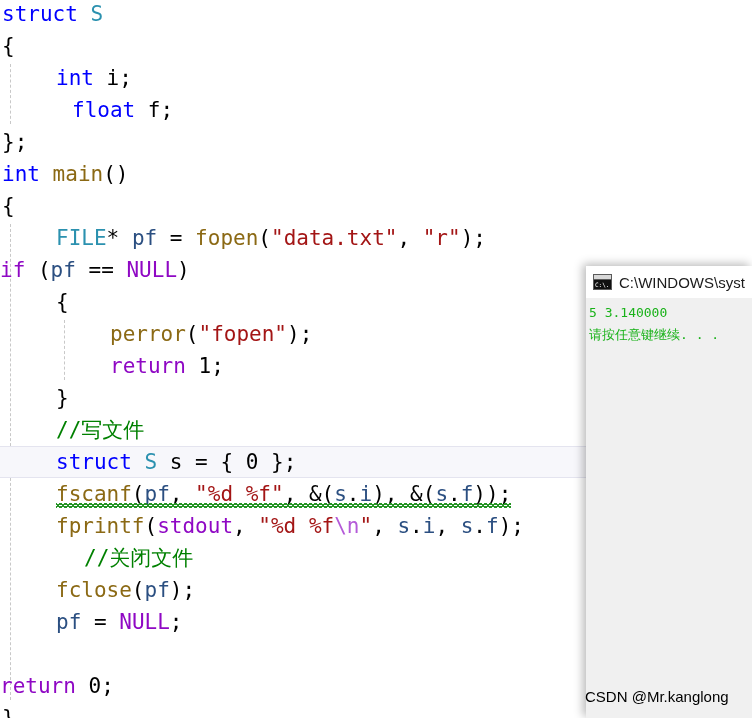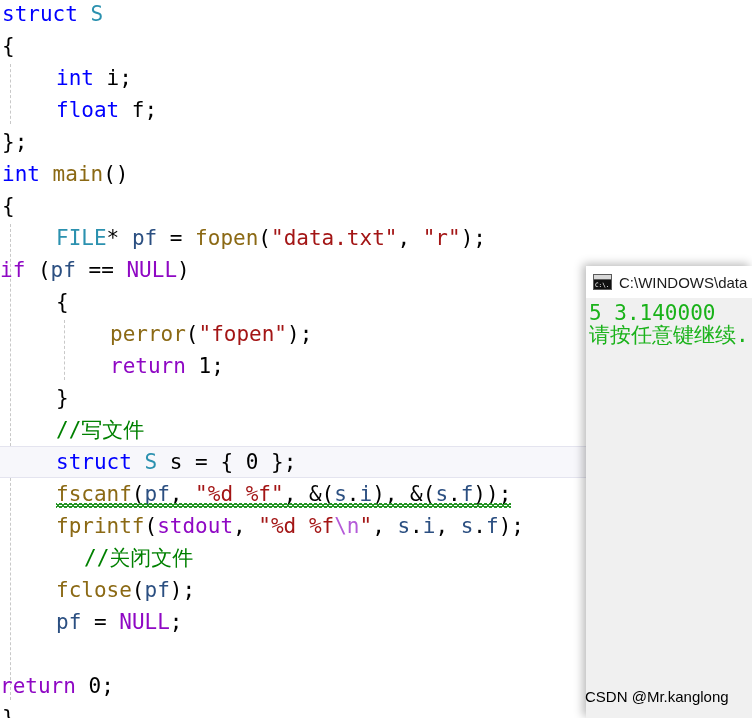--- a/index.html
+++ b/index.html
@@ -144,21 +144,21 @@
     white-space: nowrap;
   }
   #console-body {
     padding: 4px 0 0 3px;
     background: #f0f0f0;
     height: 420px;
     box-sizing: border-box;
   }
   .console-line {
     font-family: "DejaVu Sans Mono", "Liberation Mono", monospace;
-    font-size: 21px;
+    font-size: 13px;
     line-height: 22px;
     color: #19b219;
     white-space: nowrap;
   }
 
   
   #watermark {
     position: absolute;
     left: 585px;
     top: 688px;
@@ -180,21 +180,21 @@
         <div class="guide" style="left: 10px; top: 224px; height: 476px;"></div>
         <div class="guide" style="left: 64px; top: 320px; height: 60px;"></div>
       </div>
     <div id="cur-band-host">
         <div class="cur-line-band" style="top: 446px;"></div>
       </div>
     <div id="code-lines">
         <div class="code-line" style="position: absolute; left: 0px; top: -2px; width: 752px;"><span class="line-text" style="padding-left: 2px;"><span class="kw">struct </span><span class="type">S</span></span></div>
         <div class="code-line" style="position: absolute; left: 0px; top: 30px; width: 752px;"><span class="line-text" style="padding-left: 2px;"><span class="plain">{</span></span></div>
         <div class="code-line" style="position: absolute; left: 0px; top: 62px; width: 752px;"><span class="line-text" style="padding-left: 56px; text-align: right;"><span class="kw">int</span><span class="plain"> i;</span></span></div>
-        <div class="code-line" style="position: absolute; left: 0px; top: 94px; width: 640px;"><span class="line-text" style="padding-left: 56px;"><span class="kw">float</span><span class="plain"> f;</span></span></div>
+        <div class="code-line" style="position: absolute; left: 0px; top: 94px; width: 640px; padding-left: 16px;"><span class="line-text" style="padding-left: 56px;"><span class="kw">float</span><span class="plain"> f;</span></span></div>
         <div class="code-line" style="position: absolute; left: 0px; top: 126px; width: 752px;"><span class="line-text" style="padding-left: 2px;"><span class="plain">};</span></span></div>
         <div class="code-line" style="position: absolute; left: 0px; top: 158px; width: 752px;"><span class="line-text" style="padding-left: 2px;"><span class="kw">int</span><span class="plain"> </span><span class="fn">main</span><span class="plain">()</span></span></div>
         <div class="code-line" style="position: absolute; left: 0px; top: 190px; width: 752px;"><span class="line-text" style="padding-left: 2px;"><span class="plain">{</span></span></div>
         <div class="code-line" style="position: absolute; left: 0px; top: 222px; width: 752px;"><span class="line-text" style="padding-left: 56px;"><span class="type">FILE</span><span class="plain">* </span><span class="var">pf</span><span class="plain"> = </span><span class="fn">fopen</span><span class="plain">(</span><span class="str">"data.txt"</span><span class="plain">, </span><span class="str">"r"</span><span class="plain">);</span></span></div>
         <div class="code-line" style="position: absolute; left: 0px; top: 254px; width: 752px;"><span class="line-text" style=""><span class="ctl">if</span><span class="plain"> (</span><span class="var">pf</span><span class="plain"> == </span><span class="ctl">NULL</span><span class="plain">)</span></span></div>
         <div class="code-line" style="position: absolute; left: 0px; top: 286px; width: 752px;"><span class="line-text" style="padding-left: 56px;"><span class="plain">{</span></span></div>
         <div class="code-line" style="position: absolute; left: 0px; top: 318px; width: 752px;"><span class="line-text" style="padding-left: 110px;"><span class="fn">perror</span><span class="plain">(</span><span class="str">"fopen"</span><span class="plain">);</span></span></div>
         <div class="code-line" style="position: absolute; left: 0px; top: 350px; width: 752px;"><span class="line-text" style="padding-left: 110px;"><span class="ctl">return</span><span class="plain"> </span><span class="num">1</span><span class="plain">;</span></span></div>
         <div class="code-line" style="position: absolute; left: 0px; top: 382px; width: 752px;"><span class="line-text" style="padding-left: 56px;"><span class="plain">}</span></span></div>
         <div class="code-line" style="position: absolute; left: 0px; top: 414px; width: 676px;"><span class="line-text" style="padding-left: 56px;"><span class="cmt">//写文件</span></span></div>
@@ -212,21 +212,21 @@
         <div class="squiggle" style="left: 56px; top: 503px; width: 455.297px;"></div>
       </div>
   </div>
 
   <div id="console-window">
     <div id="console-titlebar">
       <div id="console-icon">
         <div class="ic-title"></div>
         <div class="ic-body">C:\.</div>
       </div>
-      <span id="console-title-text">C:\WINDOWS\data</span>
+      <span id="console-title-text">C:\WINDOWS\syst</span>
     </div>
     <div id="console-body">
         <div class="console-line">5 3.140000</div>
         <div class="console-line">请按任意键继续. . .</div>
       </div>
   </div>
 
   <div id="watermark">CSDN @Mr.kanglong</div>
 
 </div>

